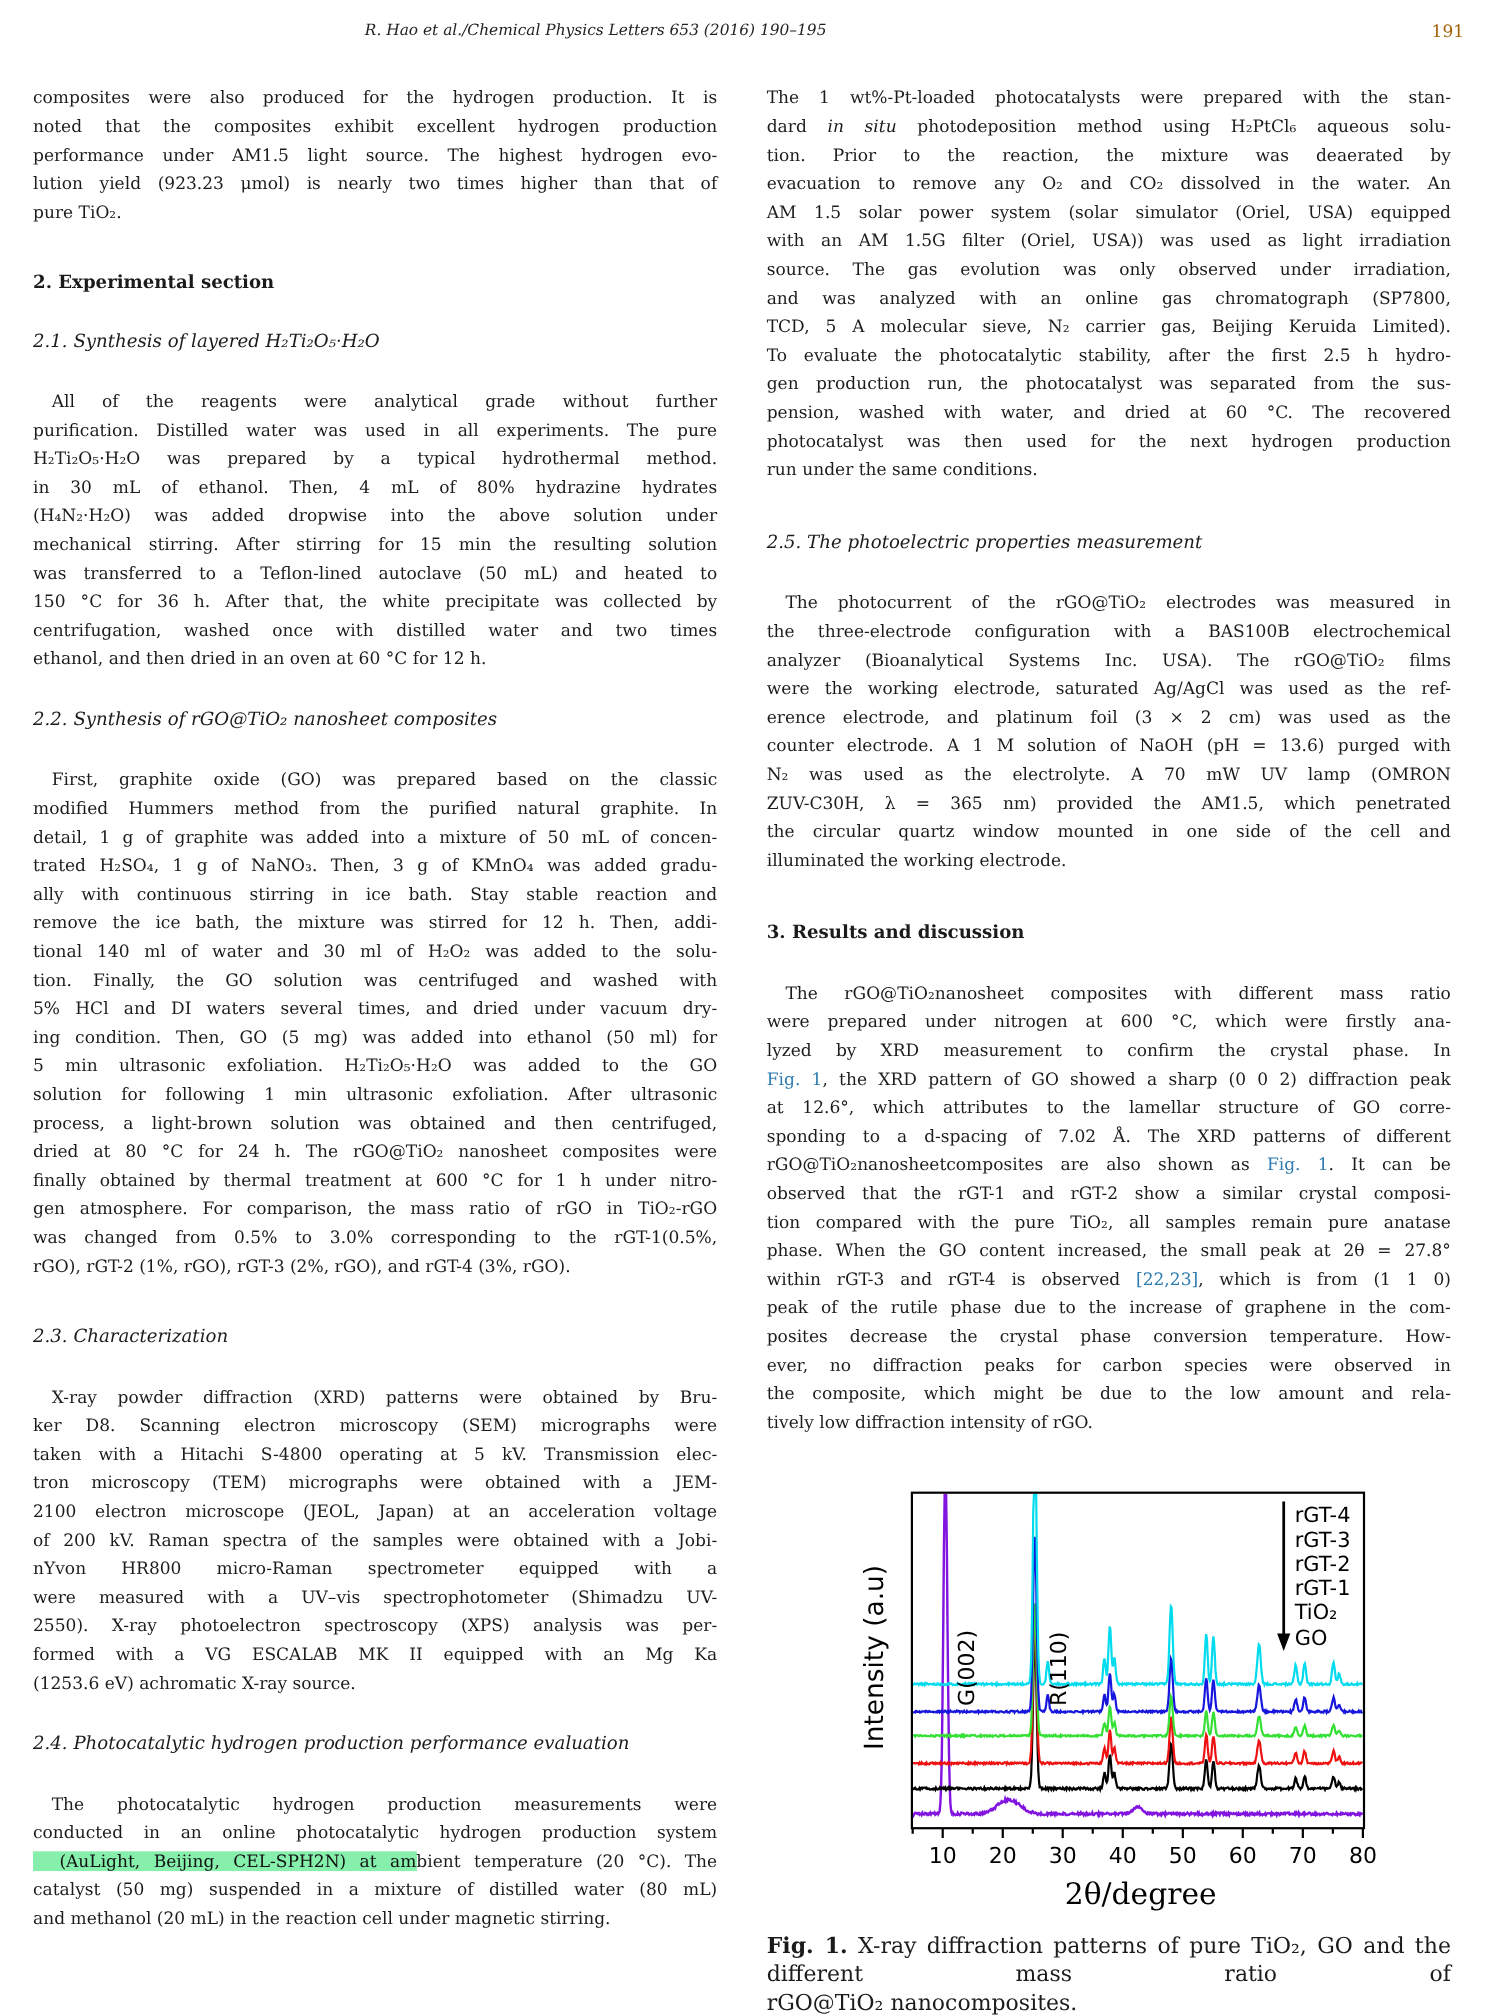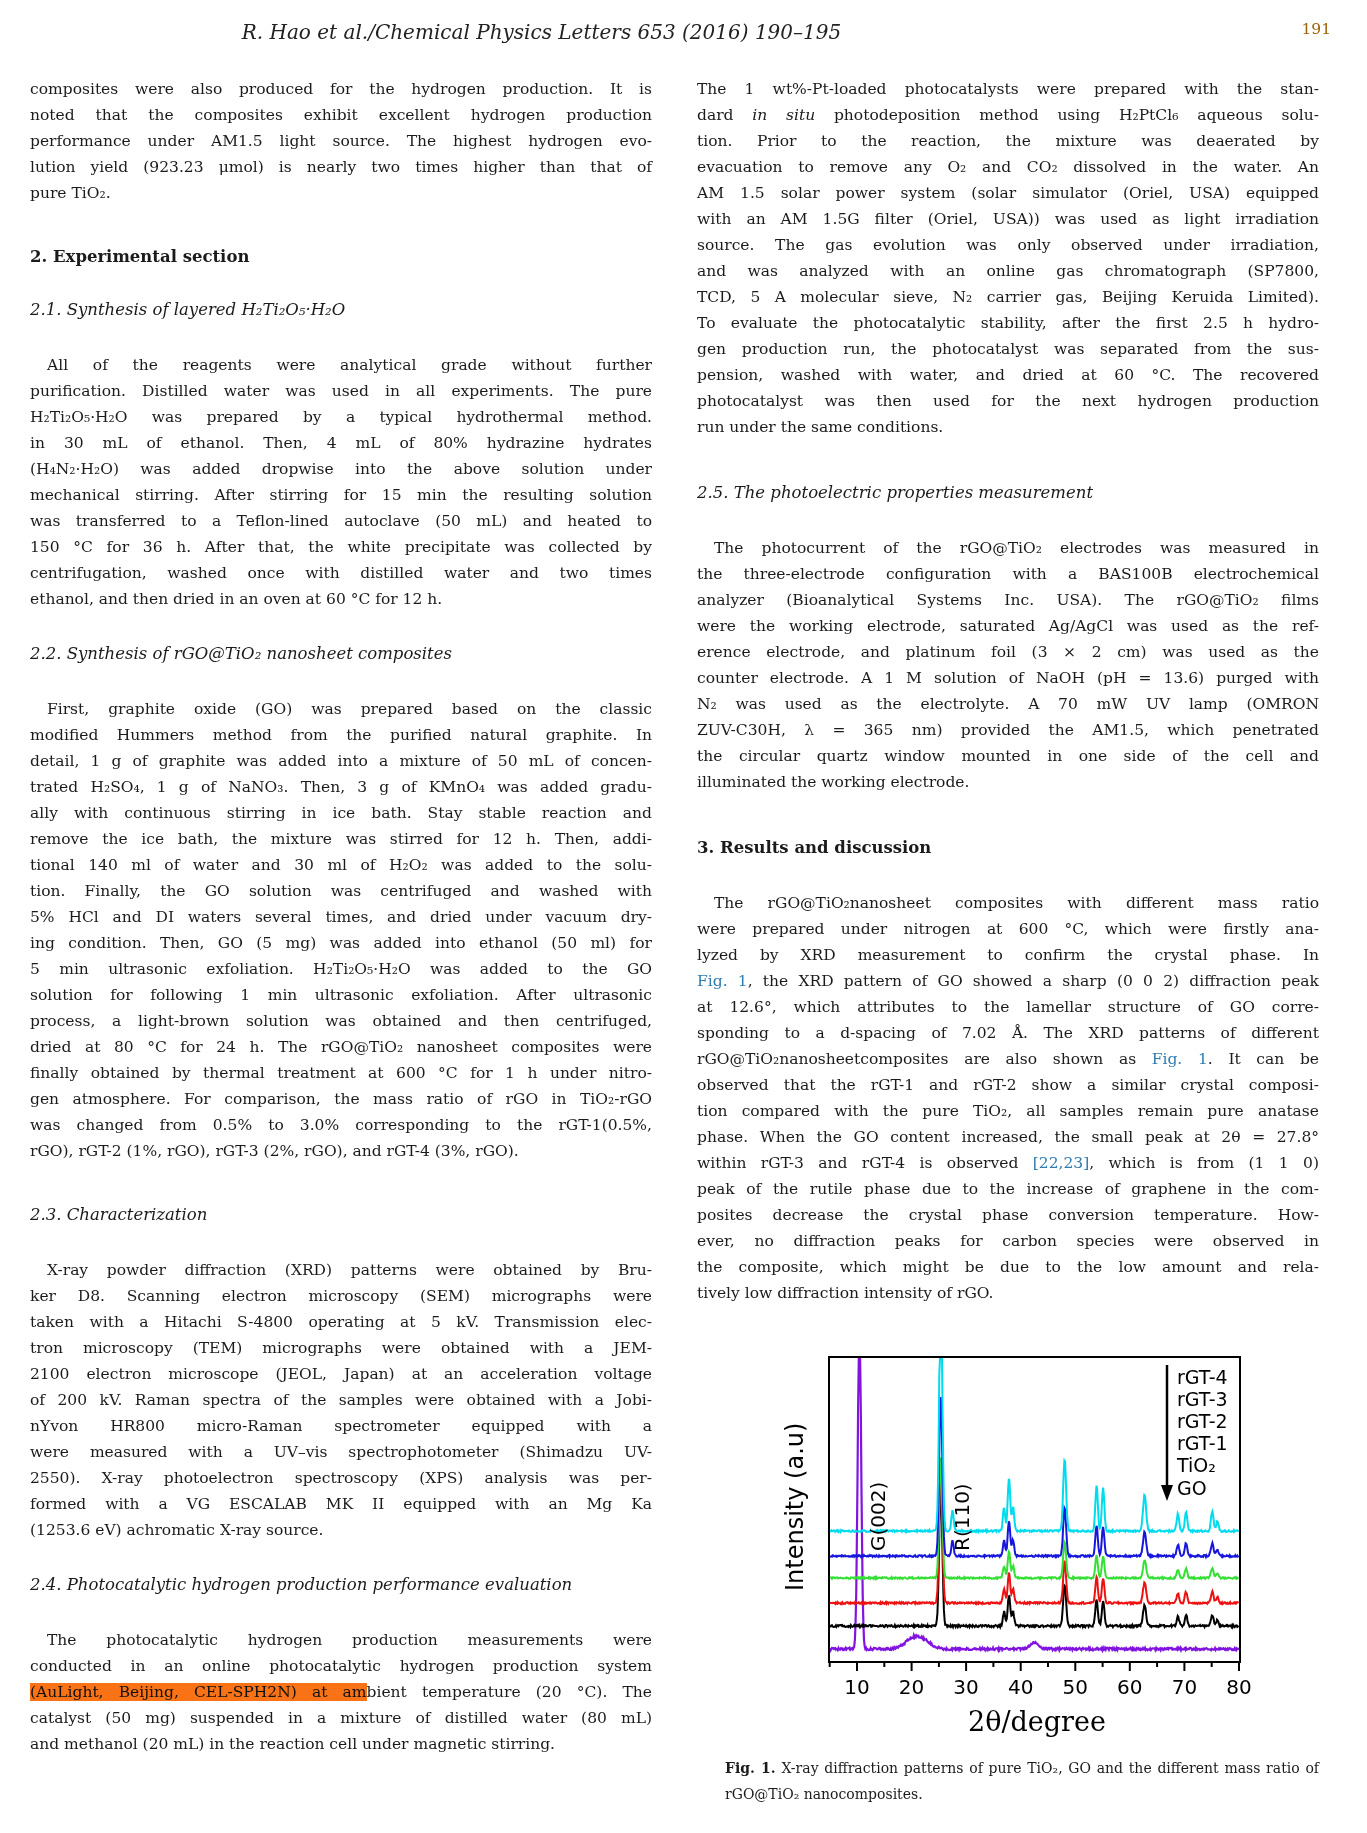--- a/index.html
+++ b/index.html
@@ -1,37 +1,37 @@
 <!DOCTYPE html>
 <html><head>
 <meta charset="utf-8">
 <style>
   html,body{margin:0;padding:0;background:#ffffff;}
   .page{position:relative;width:1367px;height:1833px;background:#ffffff;overflow:hidden;
         font-family:"DejaVu Serif",serif;color:#1b1b1b;}
   .hdr{position:absolute;top:20px;left:0;width:1083px;text-align:center;
-       font-style:italic;font-size:20px;color:#222;}
+       font-style:italic;font-size:14px;color:#222;}
   .pgnum{position:absolute;top:20px;right:36px;font-size:15.5px;color:#a16207;}
   .col{position:absolute;top:76px;width:622px;}
   .col-left{left:30px;}
   .col-right{left:697px;}
   .ln{font-size:15.5px;line-height:26px;text-align:justify;text-align-last:justify;}
   .ln.last{text-align-last:left;}
   .ln.ind{text-indent:17px;}
   .h2b{font-weight:700;font-size:16.5px;line-height:22px;}
   .h3b{font-style:italic;font-size:16.5px;line-height:22px;}
   .g-s{margin-top:31px;}
   .g-m{margin-top:40px;}
   .g-l{margin-top:42px;}
   .g-f{margin-top:33px;}
   .lnk{color:#2e7cb0;}
-  .hl{background:#f97316;color:#101010;}
+  .hl{background:#86efac;color:#101010;padding-left:24px;}
   .figwrap{width:622px;}
   .cap{margin-top:12px;}
-  .cap .ln{font-size:14px;line-height:26px;margin-left:28px;}
+  .cap .ln{font-size:20px;line-height:26px;}
   svg text{font-family:"DejaVu Sans",sans-serif;}
   svg .serifText{font-family:"DejaVu Serif",serif;}
 </style>
 </head>
 <body>
 
 <div class="page">
   <div class="hdr">R. Hao et al./Chemical Physics Letters 653 (2016) 190–195</div>
   <div class="pgnum">191</div>
   <div class="col col-left" id="col-left">

